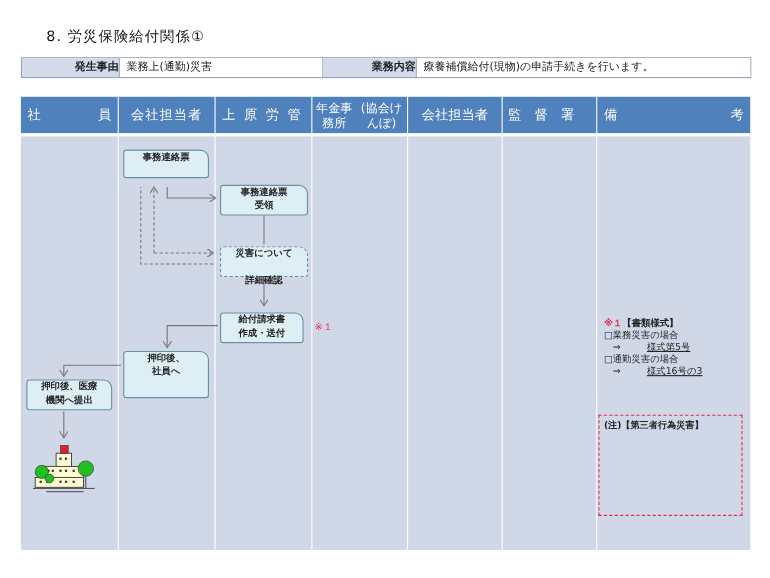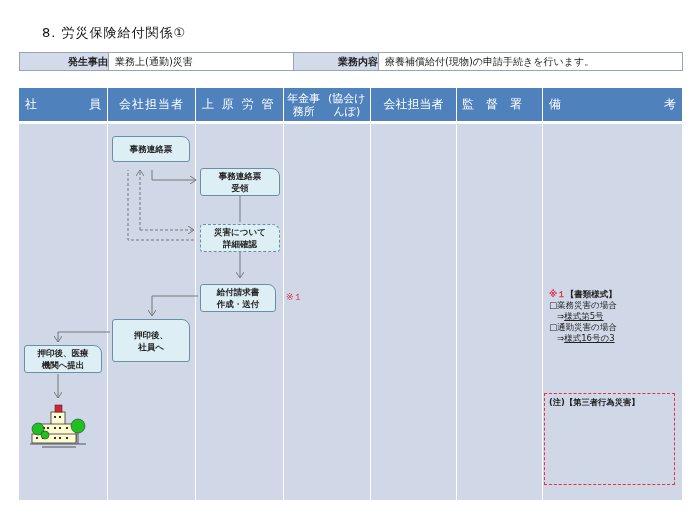--- a/index.html
+++ b/index.html
@@ -12,27 +12,27 @@
   .info .val { background:#fff; line-height:17px; padding-left:6px; border-right:1px solid #9aa4b8; }
   .info .val:last-child { border-right:none; }
   .hdr { position:absolute; top:88px; height:33px; background:#4f81bd; color:#fff; font-size:12px;
          box-sizing:border-box; display:flex; align-items:center; }
   .hdr.spread { justify-content:space-between; padding:0 6px; }
   .hdr.center { justify-content:center; text-align:center; }
   .hdr.twoline { font-size:11px; line-height:13px; }
   .col { position:absolute; top:124px; height:376px; background:#d0d8e8; }
   .box { position:absolute; background:#ddeef5; border:1px solid #6a8fa5; border-radius:3px 8px 3px 3px;
          font-size:8.5px; font-weight:bold; text-align:center; line-height:12px; color:#222;
-         display:flex; flex-direction:column; justify-content:center; box-sizing:border-box; }
-  .box.dashed { border:1px dashed #6a8fa5; }
+         display:flex; flex-direction:column; justify-content:flex-start; box-sizing:border-box; }
+  .box.dashed { border:1px dashed #6a8fa5;gap:12px; }
   .note-red { position:absolute; color:#e0304a; font-size:9px; }
   .side { position:absolute; font-size:8.5px; line-height:11px; color:#222; }
-  .side u { text-decoration:underline; }
+  .side u { text-decoration:underline;margin-left:24px; }
   .dashnote { position:absolute; left:544px; top:377px; width:131px; height:92px; border:1px dashed #e0304a;
-              box-sizing:border-box; padding:3px 4px; font-size:8.3px; line-height:11px; color:#222;margin-top:16px; }
+              box-sizing:border-box; padding:3px 4px; font-size:8.3px; line-height:11px; color:#222; }
   svg.lines { position:absolute; left:0; top:0; }
 </style>
 </head>
 <body>
 
 <div class="title">8. 労災保険給付関係①</div>
 
 <div class="info">
   <div class="lbl" style="width:88px">発生事由</div>
   <div class="val" style="width:178px">業務上(通勤)災害</div>

